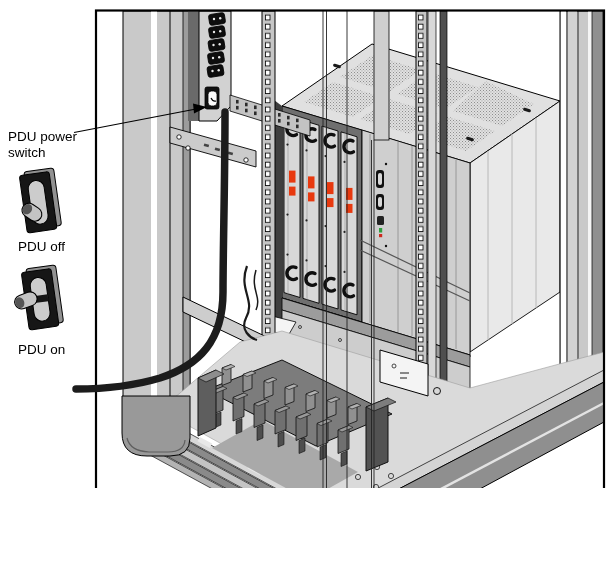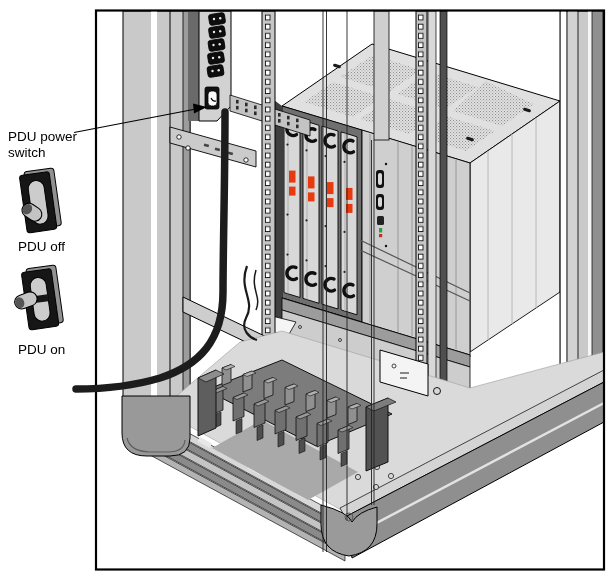--- a/index.html
+++ b/index.html
@@ -1,16 +1,16 @@
 <!DOCTYPE html>
 <html><head>
 <meta charset="utf-8">
 <style>
   html,body{margin:0;padding:0;background:#ffffff;}
-  .page{position:relative;width:616px;height:582px;background:#fff;overflow:hidden;
+  .page{position:relative;width:616px;height:488px;background:#fff;overflow:hidden;
         font-family:"Liberation Sans","DejaVu Sans",sans-serif;}
   svg{display:block}
   text{font-family:"Liberation Sans","DejaVu Sans",sans-serif;font-size:13.5px;fill:#000;}
 </style>
 </head>
 <body>
 
 <div class="page">
 <svg width="616" height="582" viewBox="0 0 616 582">
   <defs>

